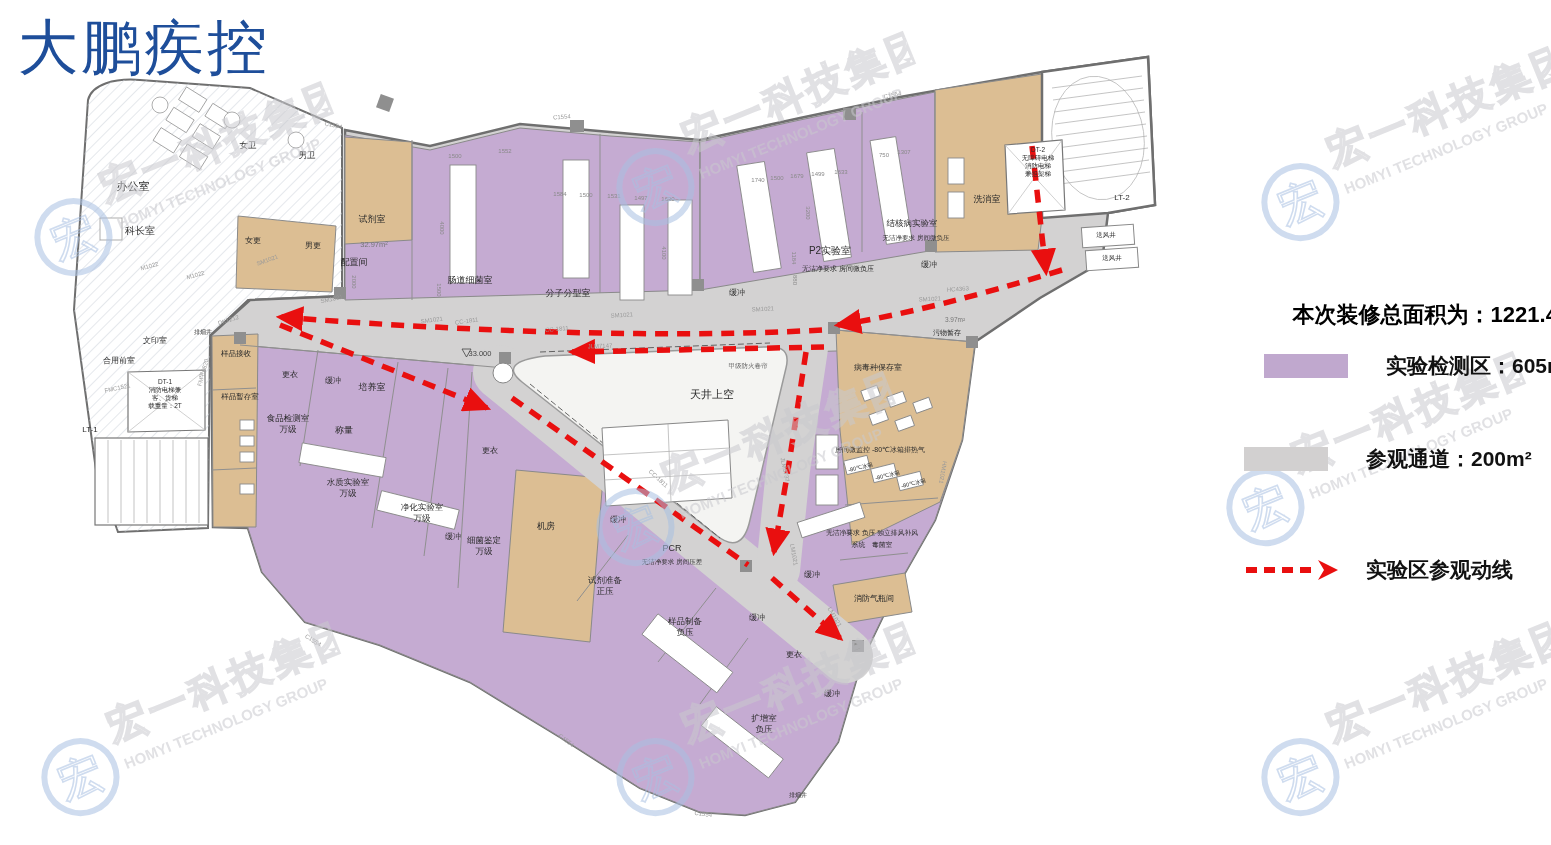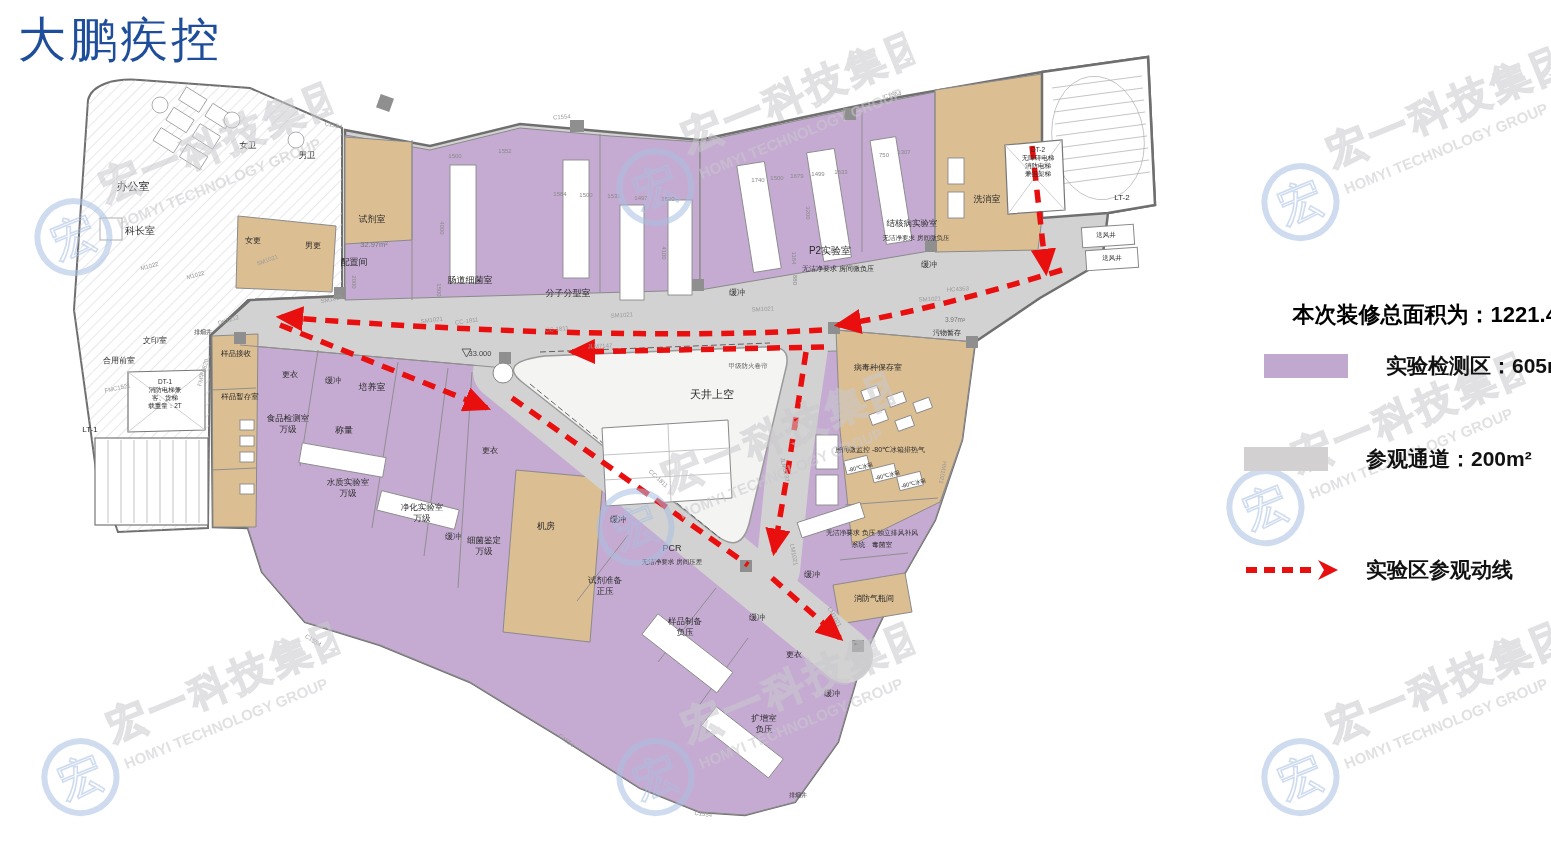--- a/index.html
+++ b/index.html
@@ -1,20 +1,20 @@
 <!DOCTYPE html>
 <html><head>
 <meta charset="utf-8">
 <style>
   html,body{margin:0;padding:0;background:#fff;}
   #stage{position:relative;width:1551px;height:845px;background:#fff;overflow:hidden;
          font-family:"Liberation Sans","DejaVu Sans",sans-serif;}
   #page-title{position:absolute;left:18px;top:8px;font-family:"Liberation Serif","DejaVu Serif",serif;
 
-              font-size:48px;letter-spacing:3px;color:#1e4e9a;font-weight:400;white-space:nowrap;}
+              font-size:60px;letter-spacing:3px;color:#1e4e9a;font-weight:400;white-space:nowrap;}
   
   .wm{position:absolute;width:330px;height:140px;transform:rotate(-22deg);opacity:.55;pointer-events:none;}
   .wm svg{width:100%;height:100%;}
   
   #legend{position:absolute;left:1237px;top:300px;width:360px;color:#111;text-align:right;}
   #legend .total{font-size:22px;font-weight:700;color:#000;white-space:nowrap;}
   #legend .row{position:absolute;left:7px;display:flex;align-items:center;}
   #legend .swatch{width:84px;height:24px;margin-right:38px;flex:0 0 auto;}
   #legend .lab{font-size:21px;font-weight:700;color:#111;white-space:nowrap;}
   #legend .route-row svg{width:96px;height:24px;margin-right:26px;}

